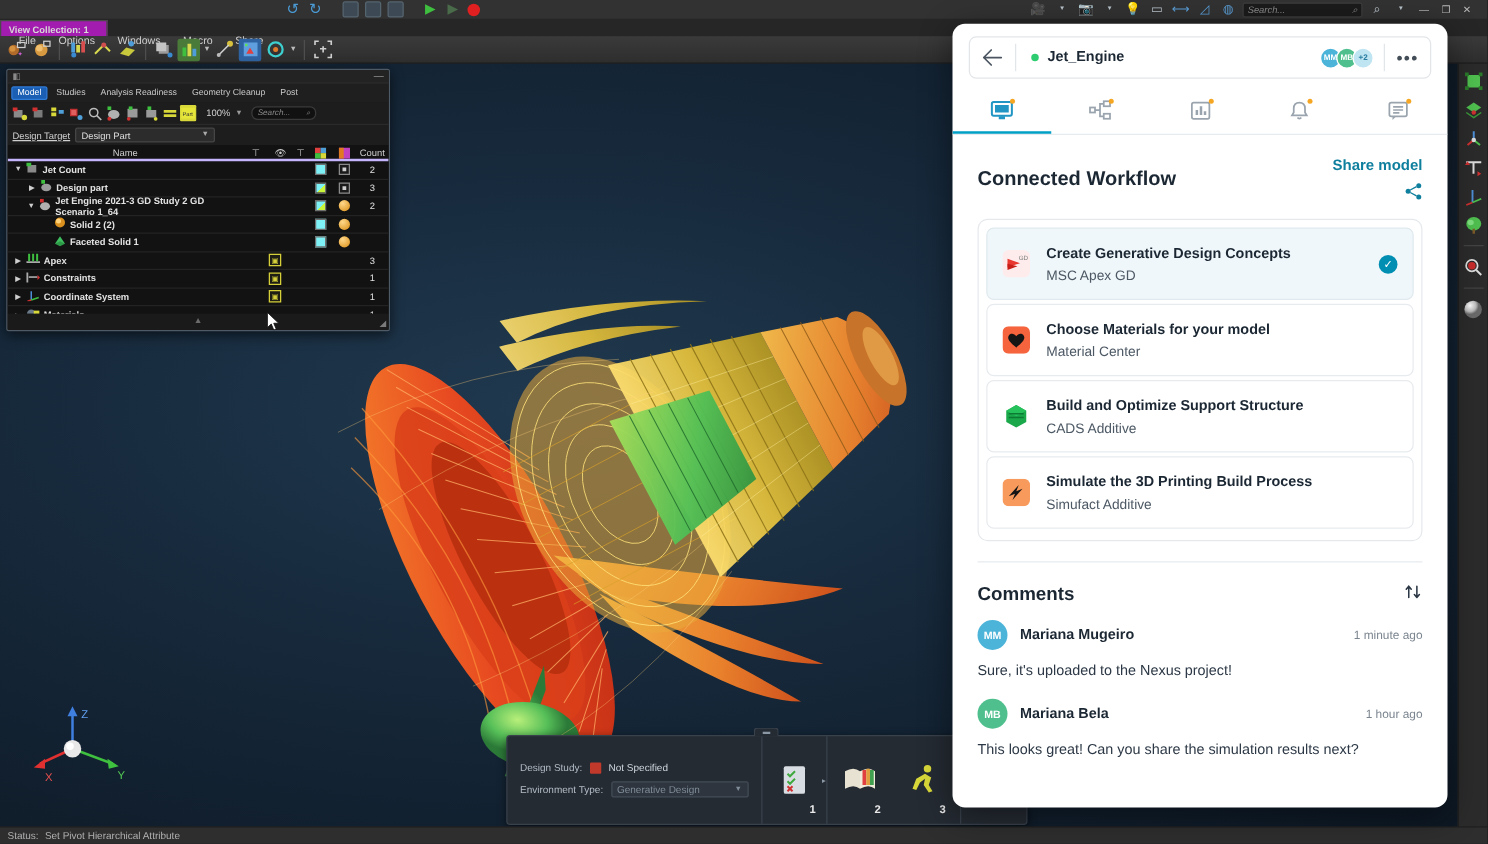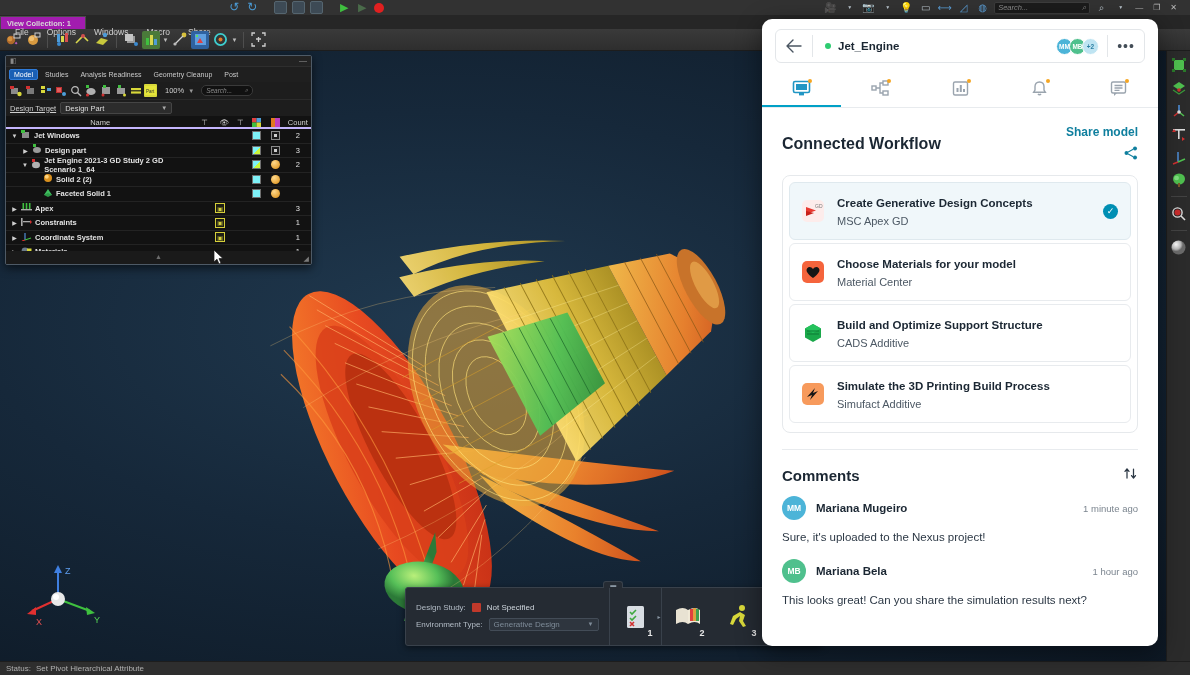--- a/index.html
+++ b/index.html
@@ -81,21 +81,21 @@
 
   
   .engine { position: absolute; left: 255px; top: 110px; width: 500px; height: 460px; }
   .engine svg { width: 100%; height: 100%; }
 
   
   .triad { position: absolute; left: 20px; bottom: 30px; width: 90px; height: 70px; }
 
   
   .vp-bottombar {
-    position: absolute; left: 405px; bottom: 15px; height: 59px;
+    position: absolute; left: 405px; bottom: 1px; height: 72px;
     background: #252b33; border: 1px solid #39414b; border-radius: 3px;
     display: flex; align-items: stretch; box-shadow: 0 2px 7px rgba(0,0,0,.5);
   }
   .vp-grabber {
     position: absolute; left: 50%; top: -7px; transform: translateX(-50%);
     width: 20px; height: 7px; background: #252b33; border: 1px solid #39414b;
     border-bottom: none; border-radius: 3px 3px 0 0; color:#8a97a4; font-size:6px; text-align:center; line-height:6px;
   }
   .vp-fields { padding: 8px 10px; display: flex; flex-direction: column; gap: 6px; justify-content:center; }
   .vp-frow { display: flex; align-items: center; gap: 6px; }
@@ -836,21 +836,21 @@
         <div class="c-count">Count</div>
       </div>
       <div id="tree-rows">
           <div class="tp-row">
             <div class="c-name" style="padding-left:5px">
               <span class="twisty">▼</span>
               <span><svg width="10" height="10" viewBox="0 0 10 10">
                   <rect x="1" y="2" width="7" height="6" fill="#8a8a8a"></rect>
                   <rect x="0" y="0" width="4" height="3" fill="#3fbf3f"></rect>
                 </svg></span>
-              <span class="ttl">Jet Windows</span>
+              <span class="ttl">Jet Count</span>
             </div>
             <div class="c-f1"></div>
             <div class="c-eye"></div>
             <div class="c-f2"></div>
             <div class="c-col1">
               <span class="sw cyan"></span>
             </div>
             <div class="c-col2">
               <span class="sq-dark">
                 <i></i>

